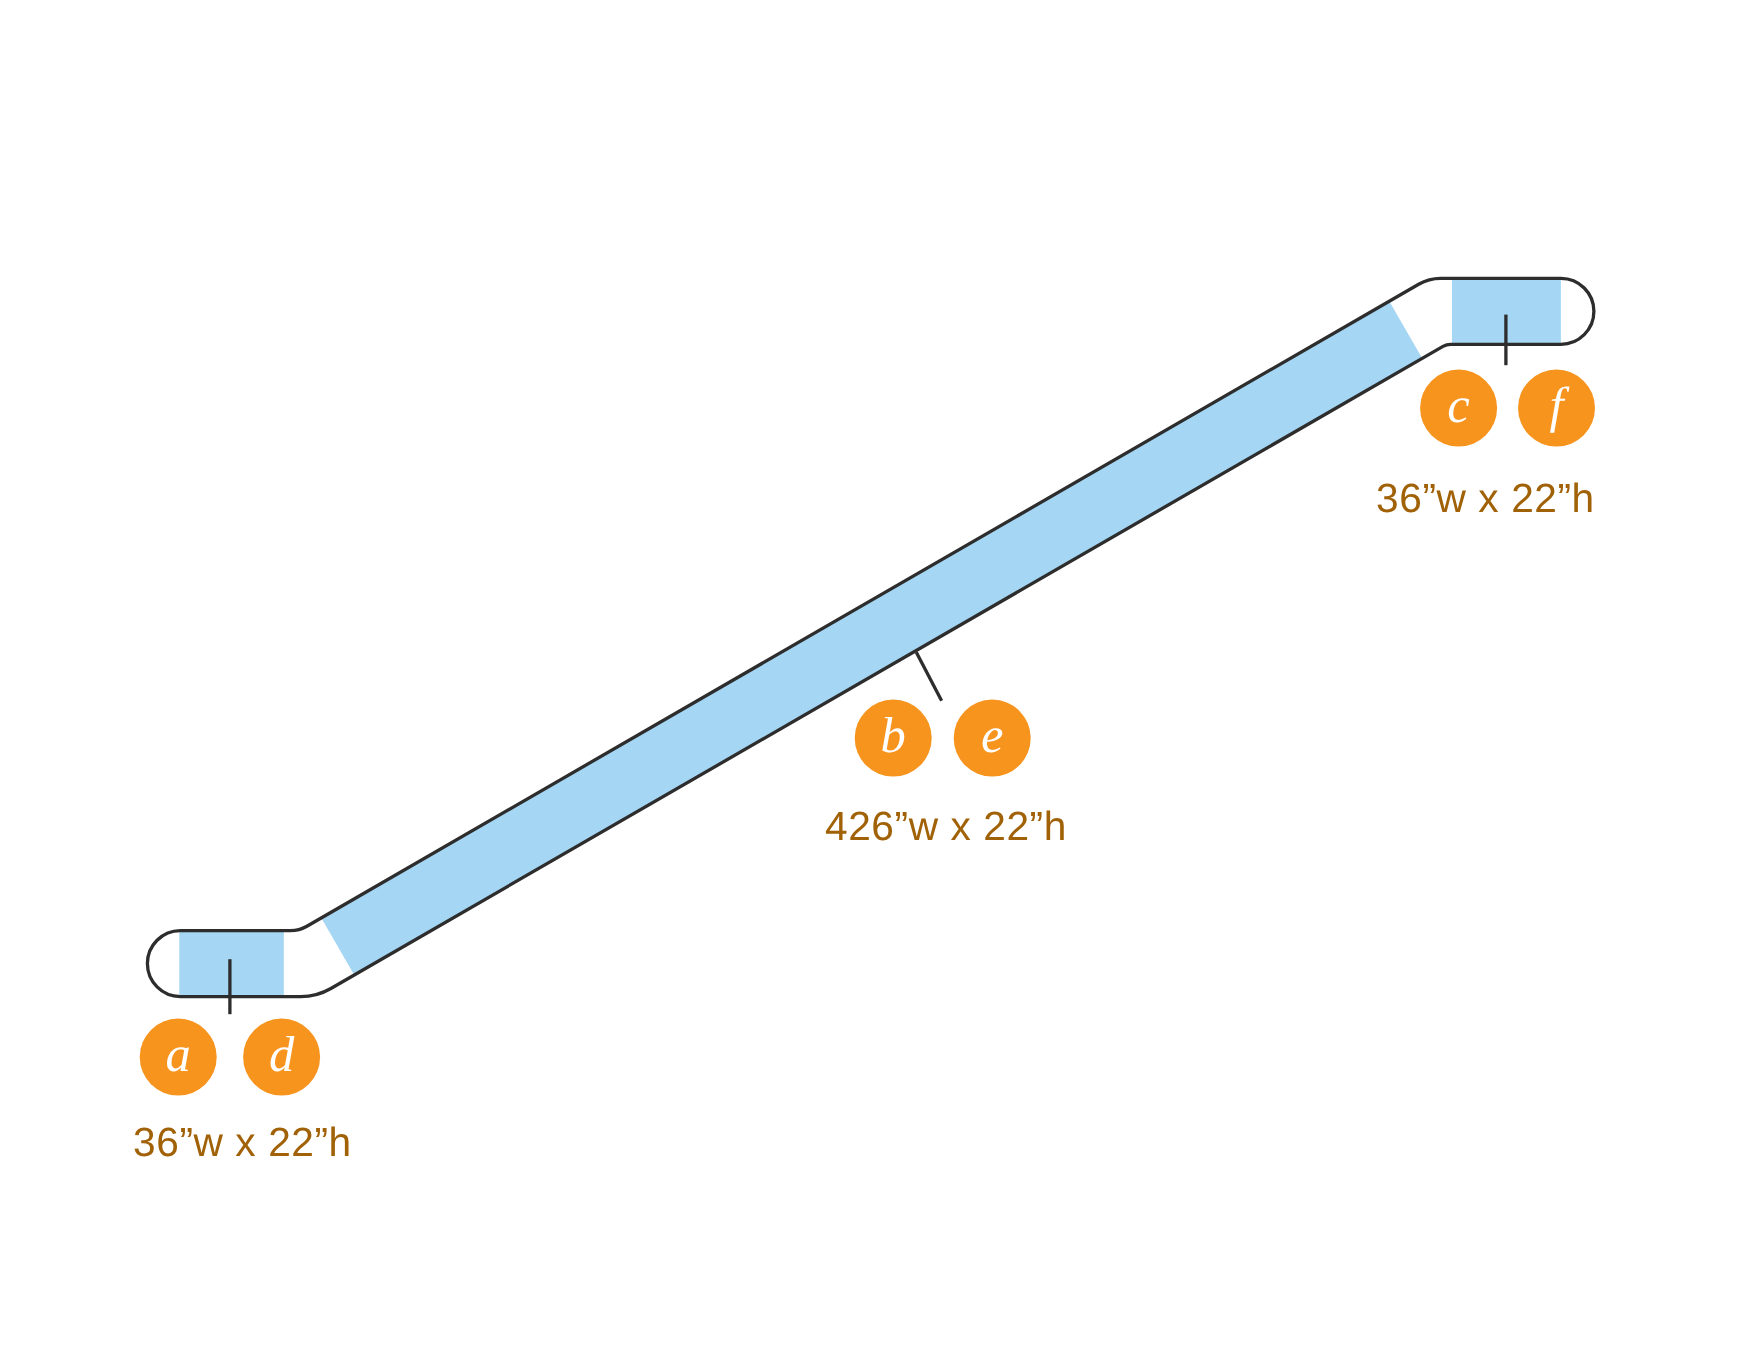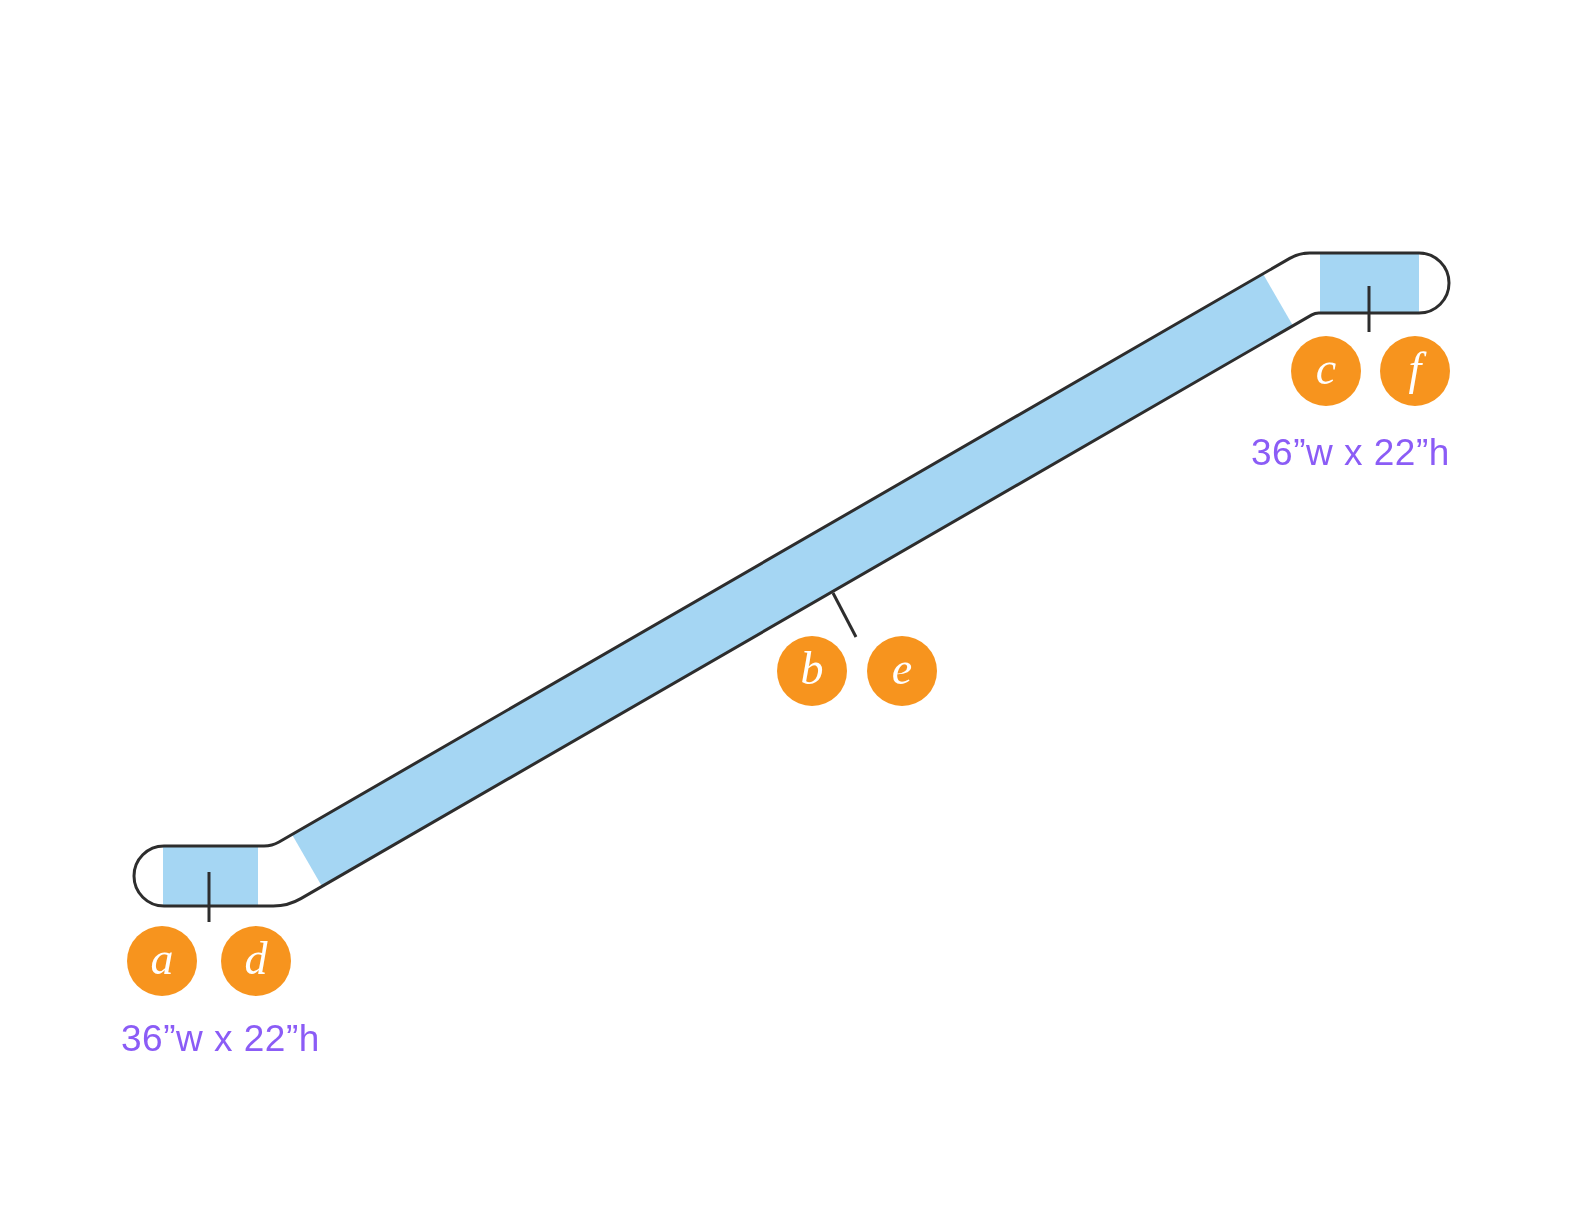--- a/index.html
+++ b/index.html
@@ -44,21 +44,21 @@
     font-style: italic;
     font-size: 46px;
     line-height: 1;
     color: #ffffff;
     transform: translateY(-2px);
   }
   .dim-label {
     position: absolute;
     font-size: 37px;
     line-height: 1.1;
-    color: #8b5cf6;
+    color: #a16207;
     white-space: nowrap;
     letter-spacing: 0.5px;
   }
   .label-lower   { left: 121px;  top: 1019px; }
   .label-incline { left: 750px;  top: 732px;  }
   .label-upper   { left: 1251px; top: 433px;  }
   .marker-a { left: 127px;  top: 926px; }
   .marker-d { left: 221px;  top: 926px; }
   .marker-b { left: 777px;  top: 636px; }
   .marker-e { left: 867px;  top: 636px; }
@@ -116,16 +116,17 @@
 
   <div class="marker marker-c">
     <span>c</span>
   </div>
   <div class="marker marker-f">
     <span>f</span>
   </div>
 
   <div class="dim-label label-lower">36”w x 22”h</div>
 
+  <div class="dim-label label-incline">426”w x 22”h</div>
 
   <div class="dim-label label-upper">36”w x 22”h</div>
 
 </div>
 
 </body></html>

